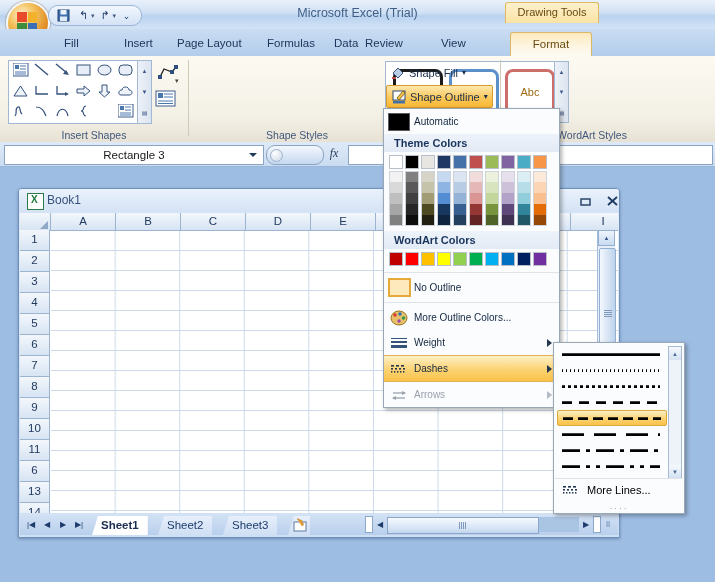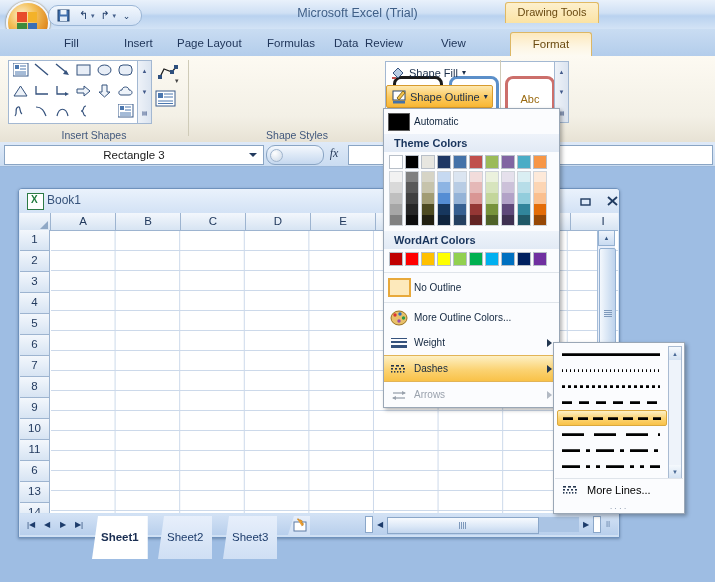--- a/index.html
+++ b/index.html
@@ -68,21 +68,21 @@
   .galspin{position:absolute;left:137px;top:4px;width:13px;height:62px;
     background:linear-gradient(to right,#eef2f8,#dbe4f0);border:1px solid #a3b8d2;
     display:flex;flex-direction:column;}
   .galspin div{flex:1;display:flex;align-items:center;justify-content:center;font-size:6px;color:#41598a;}
 
   .editshape{position:absolute;left:155px;top:5px;width:26px;height:24px;}
   .textbox-btn{position:absolute;left:155px;top:34px;width:26px;height:24px;}
 
   
   #sstyles{position:absolute;left:196px;top:5px;width:168px;height:60px;
-    background:#fff;border:1px solid #a3b8d2;display:flex;align-items:flex-end;gap:6px;padding-left:7px;}
+    background:#fff;border:1px solid #a3b8d2;display:flex;align-items:center;gap:6px;padding-left:7px;}
   .sbox{width:44px;height:40px;border-radius:8px;display:flex;align-items:center;justify-content:center;
     font-size:11px;color:#9a6a10;background:#fff;}
   .sbox.b1{border:3px solid #1b1b1b;}
   .sbox.b2{border:3px solid #5b8fc9;}
   .sbox.b3{border:3px solid #cc6f6b;}
 
   
   .sbtn{position:absolute;left:386px;height:21px;display:flex;align-items:center;
     padding:0 4px;font-size:11px;color:#1c2f4a;white-space:nowrap;cursor:default;}
   .sbtn.sel{background:linear-gradient(to bottom,#fde8b0,#fbc85c 55%,#f9b733);
@@ -144,21 +144,21 @@
     background:linear-gradient(to right,#f4f8fd,#d6e4f4 55%,#bdd2ec);border:1px solid #93b0d1;border-radius:2px;}
   #vscroll .grip{position:absolute;left:4px;top:50%;margin-top:-4px;width:8px;height:7px;
     background:repeating-linear-gradient(to bottom,#7e99bb 0 1px,transparent 1px 2px);}
 
   
   #tabbar{left:1px;top:325px;width:598px;height:21px;
     background:linear-gradient(to bottom,#d3e2f5,#b8cfec);}
   #navbtns{position:absolute;left:3px;top:2px;width:66px;height:17px;display:flex;}
   #navbtns span{width:16px;height:17px;display:flex;align-items:center;justify-content:center;
     font-size:8px;color:#1d3c6b;}
-  .stab{position:absolute;top:2px;height:19px;line-height:18px;padding:12px 9px;font-size:11.5px;color:#1d3c6b;
+  .stab{position:absolute;top:2px;height:19px;line-height:18px;padding:0 9px;font-size:11.5px;color:#1d3c6b;
     background:linear-gradient(to bottom,#e7effb,#cfdff4);
     clip-path:polygon(6px 0,100% 0,100% 100%,0 100%);}
   .stab.active{background:#fff;font-weight:bold;color:#1a2e52;}
   #hscroll{position:absolute;left:345px;top:2px;width:250px;height:17px;display:flex;align-items:center;}
   #hscroll .hdiv{width:6px;height:15px;background:#fff;border:1px solid #8ba7c9;}
   #hscroll .arr{width:14px;height:15px;display:flex;align-items:center;justify-content:center;font-size:8px;color:#1d3c6b;}
   #hscroll .htrack{flex:1;height:15px;background:#aac4e4;}
   #hscroll .hthumb{width:150px;height:15px;margin-left:0;
     background:linear-gradient(to bottom,#f7fafe,#dce8f7 55%,#c3d6ee);border:1px solid #8ba7c9;
     display:flex;align-items:center;justify-content:center;}
@@ -414,20 +414,24 @@
     <svg width="16" height="16" style="margin-right:3px">
         <rect x="2" y="2" width="12" height="9" fill="#fff" stroke="#2f4a73"></rect>
         <path d="M6,9 L12,2 L14,4 L8,11 Z" fill="#f2c14b" stroke="#8a6d1d"></path>
         <rect x="2" y="12" width="12" height="2.5" fill="#4472a8"></rect>
       </svg>
     <span>Shape Outline</span>
     <span style="margin-left:4px;font-size:8px">▾</span>
   </div>
   <div class="gsep" style="left:500px"></div>
 
+  <div class="rgroup" style="left:502px;width:213px">
+
+    <div class="glabel" style="left:0;width:180px">WordArt Styles</div>
+  </div>
 </div>
 
 <div class="abs" id="fbar"></div>
 <div class="abs" id="namebox">
   <span>Rectangle 3</span>
   <span class="caret"></span>
 </div>
 <div class="abs" id="fbexpand">
     <div class="knob"></div>
   </div>

